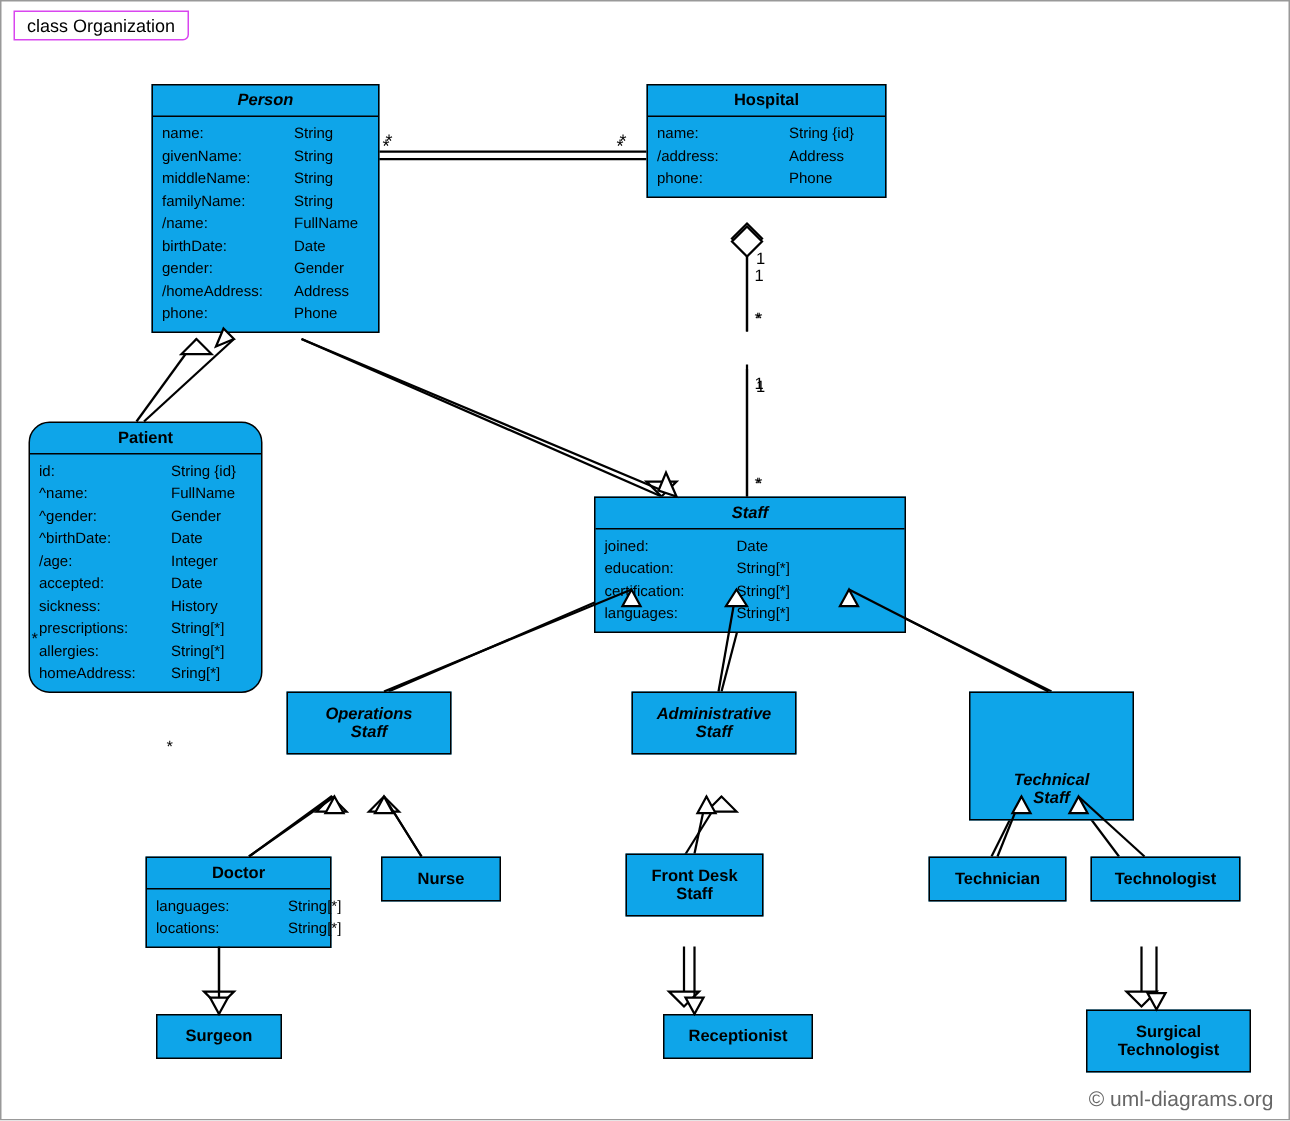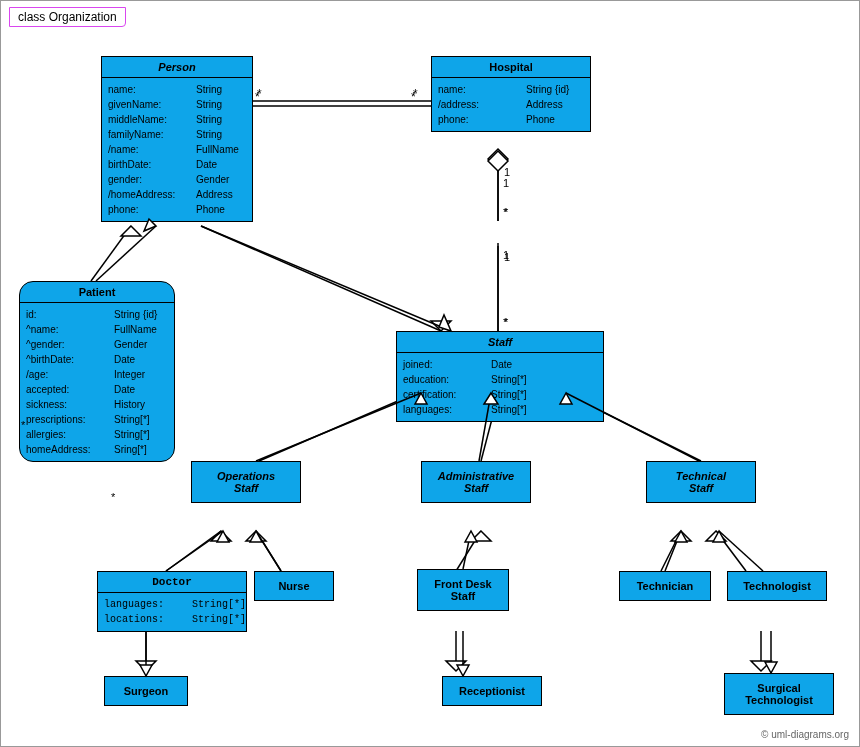--- a/index.html
+++ b/index.html
@@ -62,21 +62,21 @@
       top: 0;
       left: 0;
       width: 860px;
       height: 747px;
       pointer-events: none;
     }
     .copyright {
       position: absolute;
       bottom: 6px;
       right: 10px;
-      font-size: 10px;
+      font-size: 14px;
       color: #666;
     }
   </style>
 </head>
 <body>
 
 <div id="diagram-container">
 
   <div class="diagram-title">class Organization</div>
 
@@ -273,24 +273,24 @@
 
   <div class="uml-box" style="left:190px; top:460px; width:110px; text-align:center;">
     <div class="uml-box-title" style="border-bottom:none; padding:8px 6px;">Operations<br>Staff</div>
   </div>
 
   <div class="uml-box" style="left:420px; top:460px; width:110px; text-align:center;">
     <div class="uml-box-title" style="border-bottom:none; padding:8px 6px;">Administrative<br>Staff</div>
   </div>
 
   <div class="uml-box" style="left:645px; top:460px; width:110px; text-align:center;">
-    <div class="uml-box-title" style="border-bottom:none; padding:8px 6px;">Technical<br>Staff</div>
-  </div>
-
-  <div class="uml-box" style="left:96px; top:570px; width:150px;font-family:Liberation Mono, monospace;">
+    <div class="uml-box-title" style="border-bottom:none; padding:8px 6px;margin-top:44px;">Technical<br>Staff</div>
+  </div>
+
+  <div class="uml-box" style="left:96px; top:570px; width:124px;">
     <div class="uml-box-title normal">Doctor</div>
     <div class="uml-box-attrs">
       <div class="attr-row">
           <span class="attr-name">languages:</span>
           <span class="attr-type">String[*]</span>
         </div>
       <div class="attr-row">
           <span class="attr-name">locations:</span>
           <span class="attr-type">String[*]</span>
         </div>

